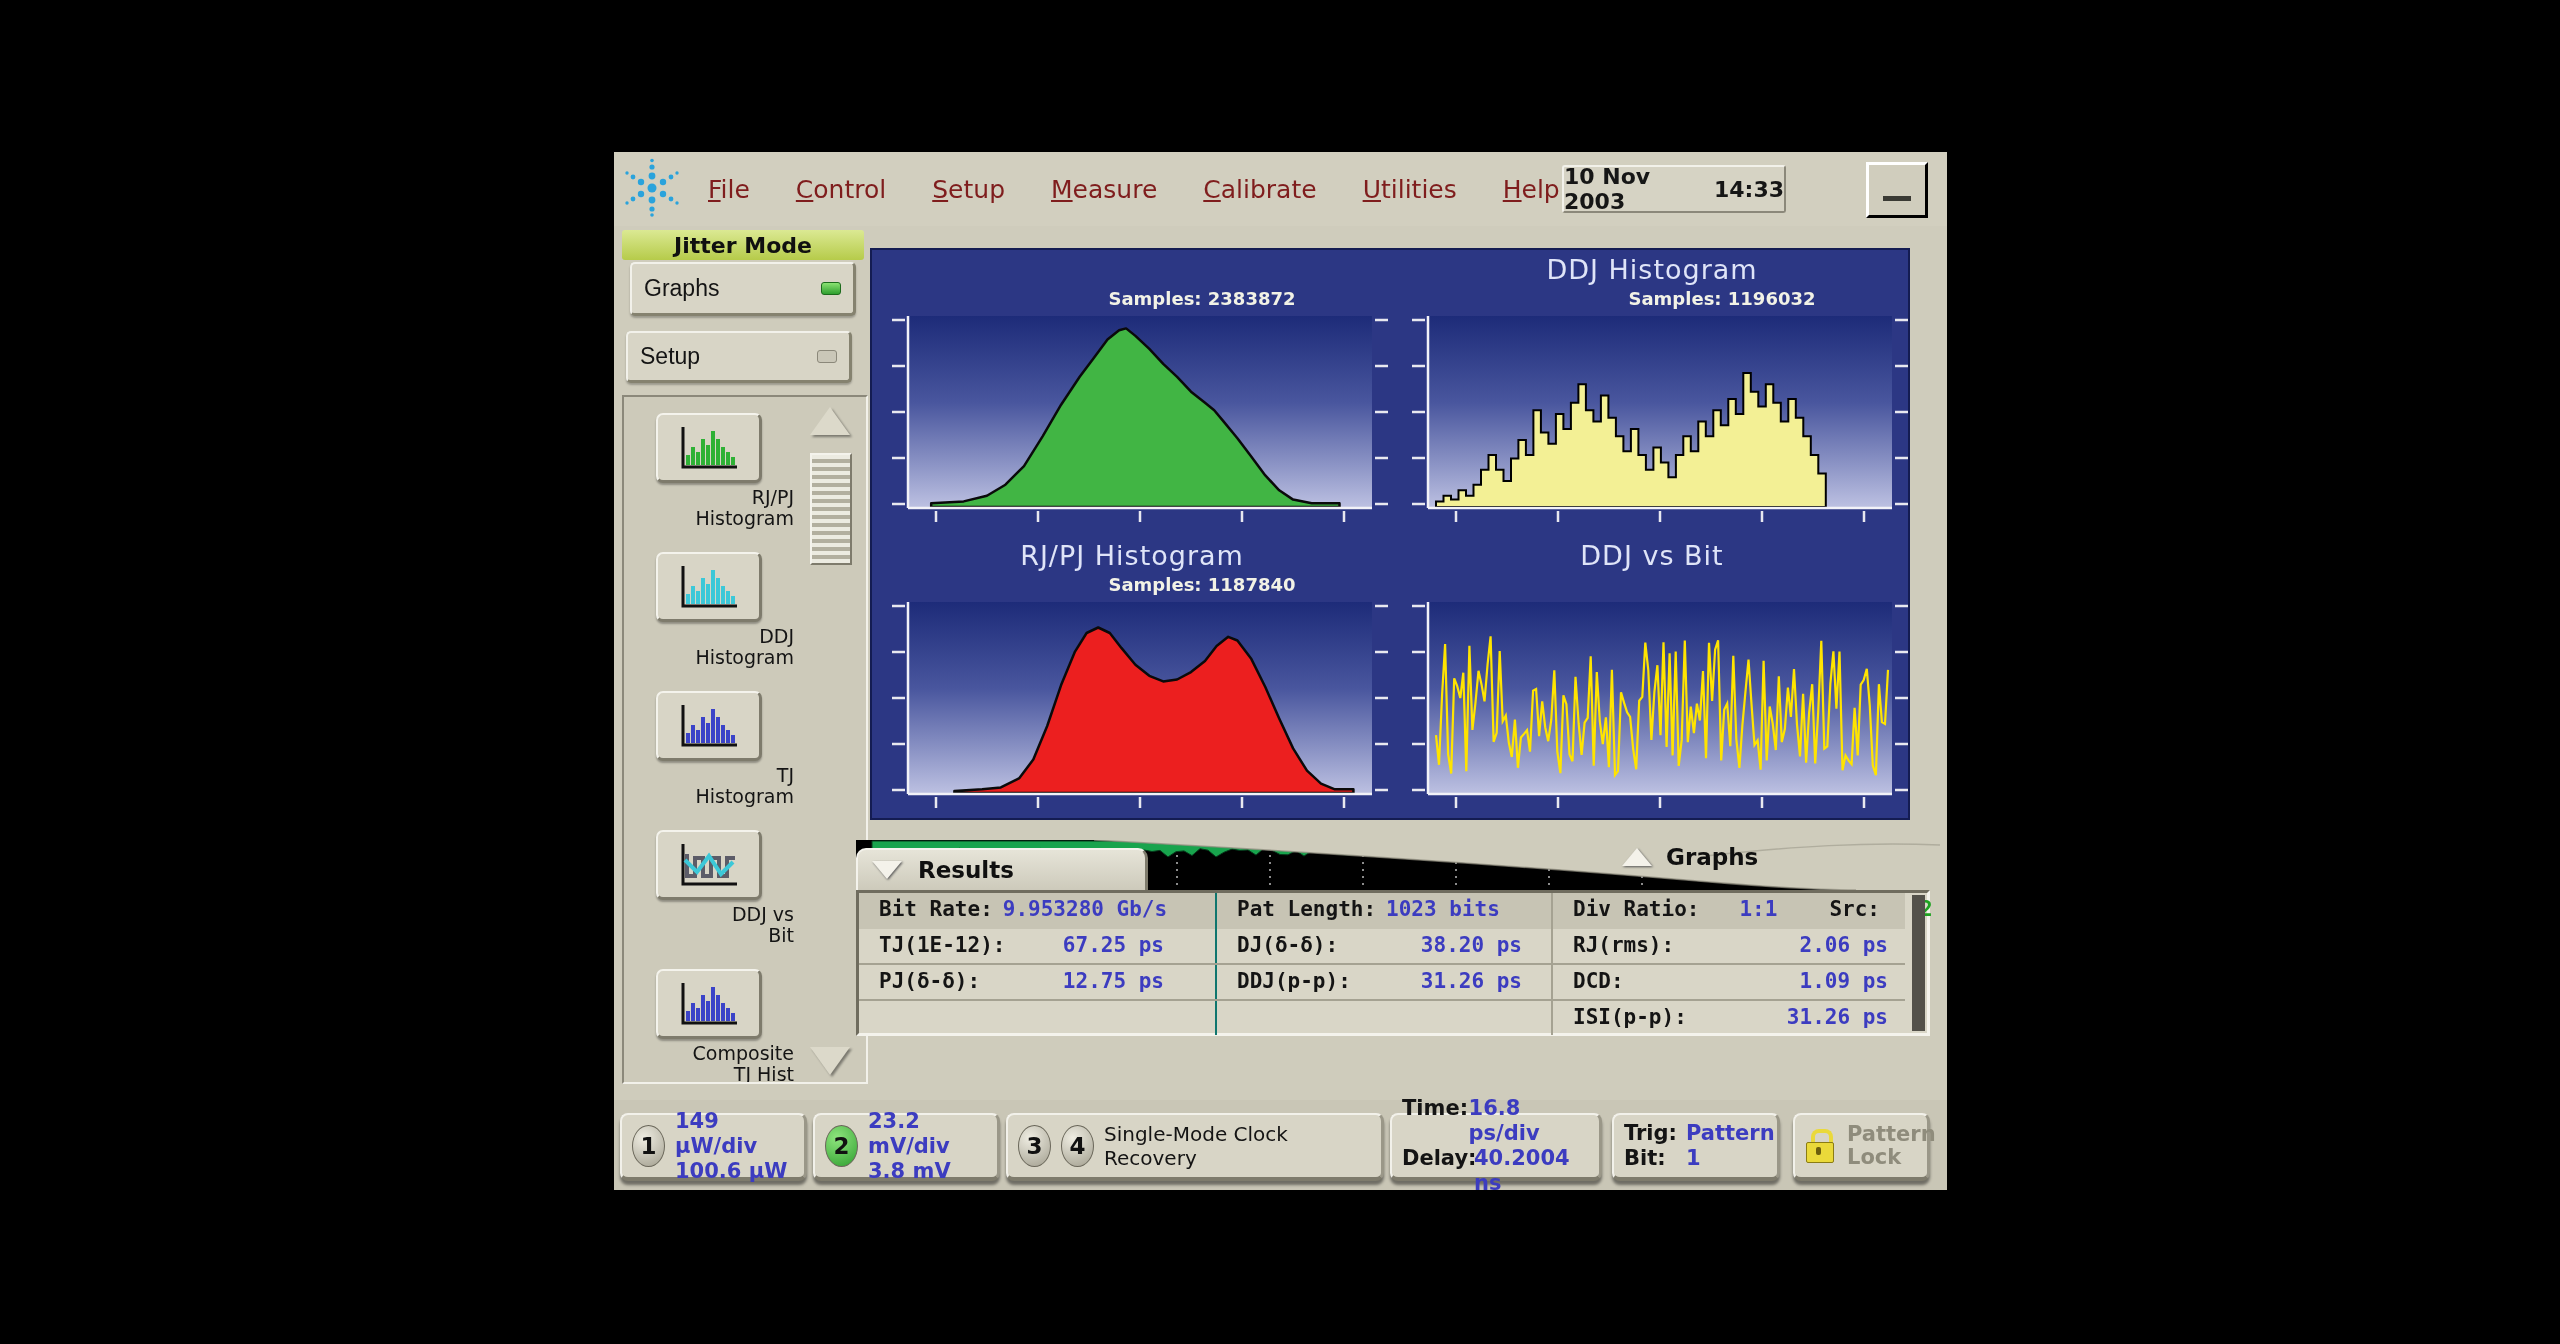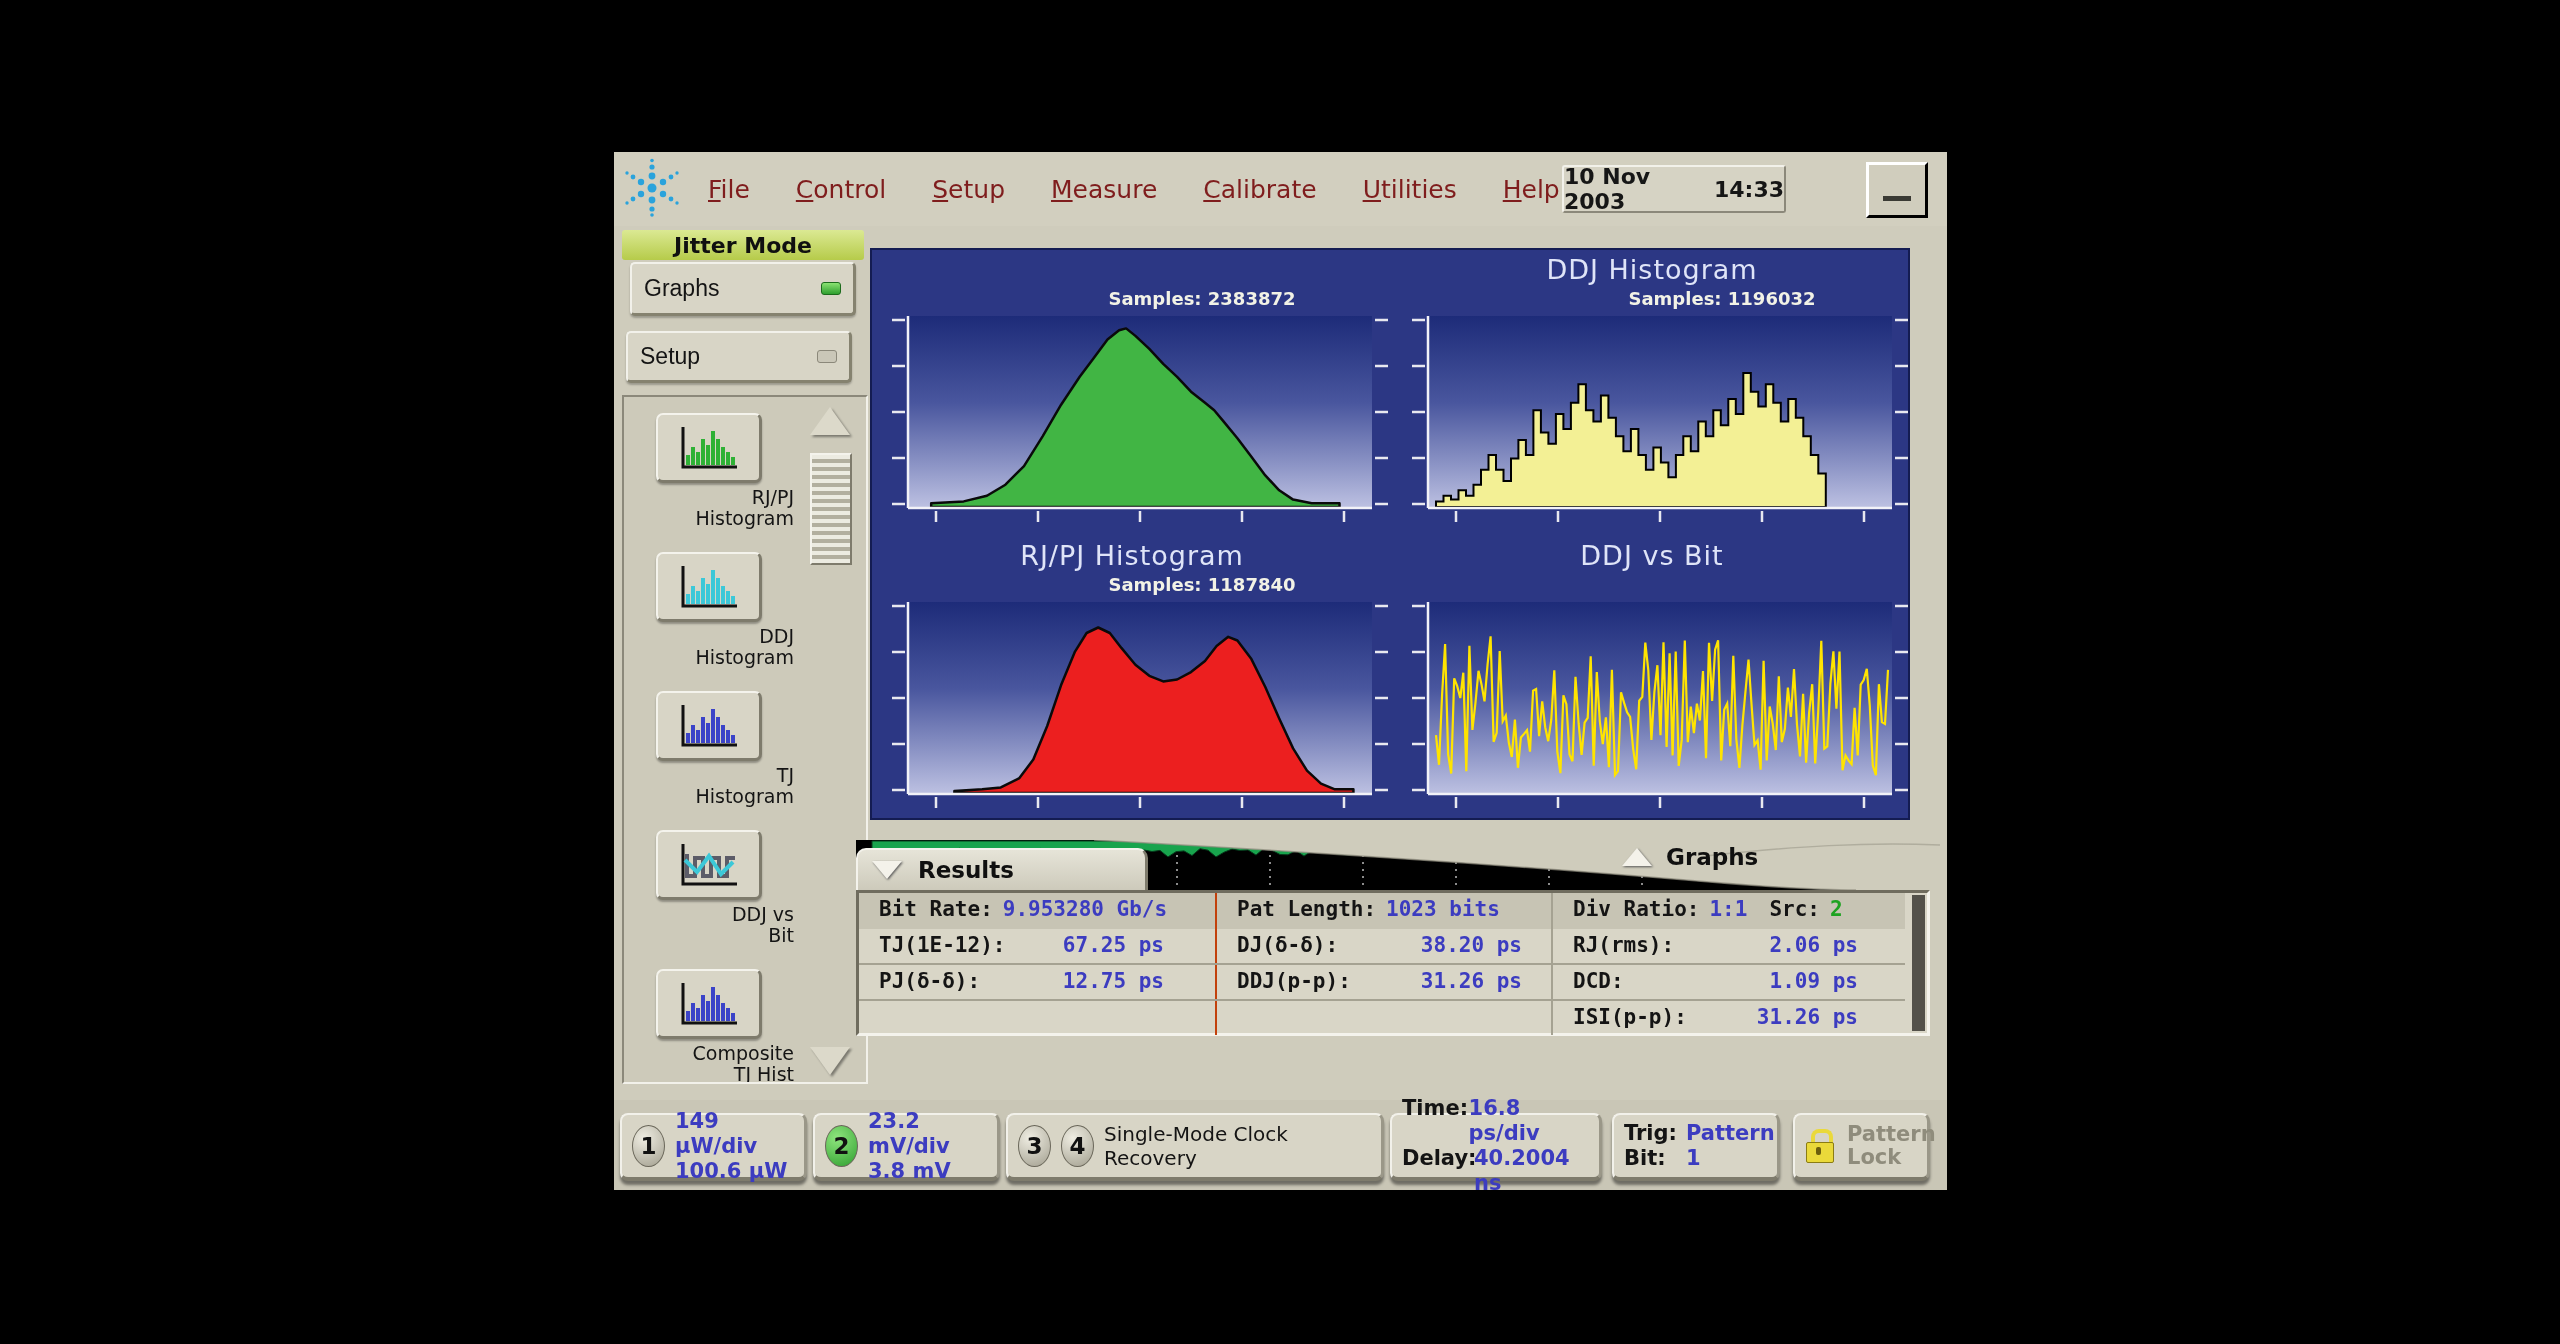--- a/index.html
+++ b/index.html
@@ -83,22 +83,22 @@
   
   .results{position:absolute;left:242px;top:738px;width:1074px;height:146px;background:#d9d6c7;
      border-top:3px solid #6f6c5e;border-left:3px solid #6f6c5e;
      border-bottom:3px solid #f4f3ec;border-right:3px solid #f4f3ec;box-sizing:border-box;}
   .r-row{position:relative;display:flex;width:1046px;}
   .r-row.hdr{background:#c7c4b4;}
   .r-row + .r-row{border-top:2px solid #a5a292;}
   .r-cell{box-sizing:border-box;padding:4px 0 0 20px;display:flex;align-items:baseline;
      font-family:"DejaVu Sans Mono", monospace;font-weight:bold;font-size:21px;color:#141414;white-space:pre;}
   .r-cell.c1{width:356px;}
-  .r-cell.c2{width:336px;border-left:2px solid #c2410c;}
-  .r-cell.c3{width:354px;border-left:2px solid #a5a292;}
+  .r-cell.c2{width:336px;border-left:2px solid #0f766e;}
+  .r-cell.c3{width:354px;border-left:2px solid #a5a292;gap:30px;}
   .r-label{color:#141414;}
   .r-val{color:#3c3cc0;margin-left:10px;}
   .rows .r-cell .r-label.w{display:inline-block;width:165px;}
   .rows .r-cell .r-val.w{display:inline-block;width:120px;text-align:right;margin-left:0;}
   .r-val.green{color:#1ea321;}
   .r-scrollband{position:absolute;right:2px;top:2px;bottom:2px;width:13px;background:#53514a;}
 
   
   .bottom-bg{position:absolute;left:0;top:948px;width:1333px;height:90px;background:#c9c6b6;}
   .bb-btn{position:absolute;top:961px;height:68px;background:#d8d5c6;border-radius:8px;

